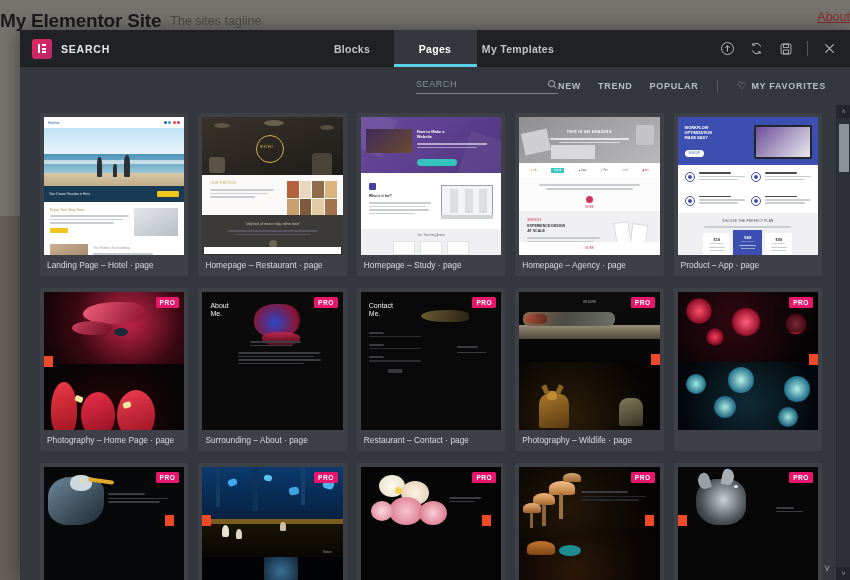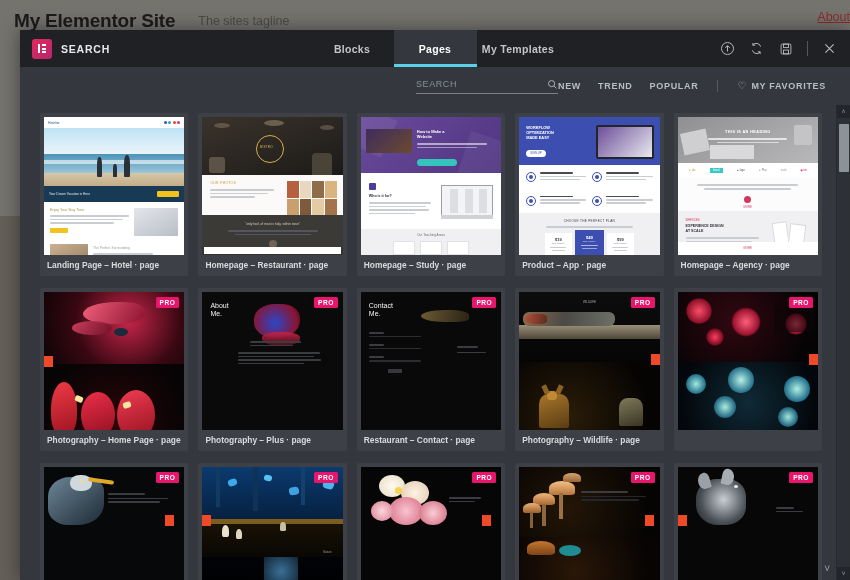--- a/index.html
+++ b/index.html
@@ -15,21 +15,21 @@
   #site-top {
     position: absolute; left: 0; top: 0; width: 850px; height: 216px;
     background: #75736e;
   }
   #site-bottom {
     position: absolute; left: 0; top: 216px; width: 850px; height: 364px;
     background: #645f58;
   }
   #site-header {
     position: absolute; left: 0; top: 0; width: 850px; height: 42px;
-    display: flex; align-items: center; padding-left: 14px; gap: 23px;
+    display: flex; align-items: center; padding-left: 0; gap: 9px;
   }
   #site-title {
     font-size: 19px; font-weight: bold; color: #1b1b1b; letter-spacing: -0.2px;
   }
   #site-tagline { font-size: 12.5px; color: #4b4b48; }
   #site-nav {
     position: absolute; right: 0; top: 10px;
     display: flex; gap: 16px; align-items: center;
   }
   #site-nav a {
@@ -138,21 +138,21 @@
     background: #3d4147; border-radius: 2px; padding: 4px 4px 0 4px;
     cursor: pointer; position: relative;
   }
   .thumb {
     position: relative; width: 100%; height: 138px;
     overflow: hidden; background: #0b0b0c;
   }
   .thumb-inner { position: absolute; inset: 0; }
   .card-label {
     font-size: 8.4px; color: #d8dade; padding: 5px 3px 6px 3px;
-    white-space: nowrap; overflow: hidden; text-overflow: ellipsis; font-weight: bold;
+    white-space: nowrap; overflow: hidden; text-overflow: ellipsis;
   }
   .pro-badge {
     position: absolute; right: 5px; top: 5px; z-index: 6;
     background: #e8156c; color: #fff; font-size: 6.6px; font-weight: bold;
     letter-spacing: .5px; padding: 2px 4px; border-radius: 1.5px;
   }
   .edge-marker {
     position: absolute; width: 9px; height: 11px; background: #ef4a28; z-index: 5;
   }
 
@@ -422,20 +422,68 @@
                 </div>
               </div>
             </div>
           </div>
           <div class="card-label">Homepage – Study · page</div>
         </div>
 
         <div class="card">
           <div class="thumb">
             <div class="thumb-inner" style="background:#fff">
+              <div style="position:absolute;left:0;right:0;top:0;height:46px;background:linear-gradient(150deg,#8f8f92,#b9b9bb);overflow:hidden">
+                <div style="position:absolute;left:4px;top:14px;width:26px;height:22px;background:#cfcfd2;transform:rotate(-12deg)"></div>
+                <div style="position:absolute;left:32px;bottom:4px;width:44px;height:14px;background:#d9d9dc"></div>
+                <div style="position:absolute;right:6px;top:8px;width:18px;height:20px;background:#c4c4c7;border-radius:2px"></div>
+                <div style="position:absolute;left:0;right:0;top:13px;text-align:center">
+                  <div style="font-size:3.8px;color:#fff;font-weight:bold;letter-spacing:.4px">THIS IS AN HEADING</div>
+                  <div class="txtline" style="background:rgba(255,255,255,.7);width:56%;margin:4px auto 0"></div>
+                  <div class="txtline" style="background:rgba(255,255,255,.6);width:44%;margin:2px auto 0"></div>
+                </div>
+              </div>
+              <div style="position:absolute;left:0;right:0;top:46px;height:14px;background:#fff;display:flex;align-items:center;justify-content:space-around;padding:0 4px">
+                <div style="font-size:2.6px;color:#c8a12e">★ abc</div>
+                <div style="background:#39c8c3;color:#fff;font-size:2.6px;padding:1px 3px">brand</div>
+                <div style="font-size:2.6px;color:#555">▲ logo</div>
+                <div style="font-size:2.6px;color:#7b7b82">✦ Plus</div>
+                <div style="font-size:2.6px;color:#9a9aa0">mark</div>
+                <div style="font-size:2.6px;color:#d3365c">◼ tint</div>
+              </div>
+              <div style="position:absolute;left:0;right:0;top:60px;height:34px;background:#fcfcfd;text-align:center;padding-top:7px">
+                <div class="txtline" style="width:72%;margin:0 auto"></div>
+                <div class="txtline" style="width:62%;margin:2.5px auto 0"></div>
+                <div style="width:7px;height:7px;border-radius:50%;background:#d3365c;margin:6px auto 0"></div>
+                <div style="font-size:2.8px;color:#d3365c;margin-top:2px">MORE</div>
+              </div>
+              <div class="lightgrey" style="position:absolute;left:0;right:0;top:94px;bottom:13px;padding:7px 7px 0 8px;display:flex;gap:6px">
+                <div style="flex:1">
+                  <div style="font-size:2.8px;color:#d3365c">SERVICES</div>
+                  <div style="font-size:3.6px;color:#33333a;font-weight:bold;line-height:1.3;margin-top:2px">EXPERIENCE DESIGN<br>AT SCALE</div>
+                  <div class="txtline" style="width:92%;margin-top:4px"></div>
+                  <div class="txtline" style="width:84%;margin-top:2px"></div>
+                  <div style="font-size:2.8px;color:#d3365c;margin-top:4px">MORE</div>
+                </div>
+                <div style="width:40px;position:relative">
+                  <div style="position:absolute;left:2px;top:4px;width:15px;height:22px;background:#fff;border:.8px solid #d8d9de;transform:rotate(-8deg)"></div>
+                  <div style="position:absolute;left:18px;top:6px;width:16px;height:22px;background:#fff;border:.8px solid #d8d9de;transform:rotate(7deg)"></div>
+                </div>
+              </div>
+              <div style="position:absolute;left:0;right:0;bottom:0;height:13px;background:#fff;text-align:center;padding-top:4px">
+                <div style="font-size:2.8px;color:#d3365c">MORE</div>
+              </div>
+            </div>
+          </div>
+          <div class="card-label">Homepage – Agency · page</div>
+        </div>
+
+        <div class="card">
+          <div class="thumb">
+            <div class="thumb-inner" style="background:#fff">
               <div class="blueblock" style="position:absolute;left:0;right:0;top:0;height:48px;padding:8px 6px 0 7px;display:flex;gap:5px">
                 <div style="flex:1">
                   <div style="font-size:3.9px;color:#fff;font-weight:bold;line-height:1.3">WORKFLOW<br>OPTIMIZATION<br>MADE EASY</div>
                   <div style="background:#fff;color:#3c4fb0;font-size:2.8px;padding:1.5px 4px;border-radius:5px;display:inline-block;margin-top:4px">SIGN UP</div>
                 </div>
                 <div style="width:58px;height:34px;background:#22252c;border-radius:2px;padding:2px">
                   <div style="width:100%;height:100%;background:linear-gradient(135deg,#6d4f9b,#e9eaee)"></div>
                 </div>
               </div>
               <div style="position:absolute;left:0;right:0;top:48px;height:48px;background:#fff;padding:7px 7px 0 7px;display:grid;grid-template-columns:1fr 1fr;gap:6px 6px">
@@ -504,68 +552,20 @@
                   </div>
                 </div>
               </div>
             </div>
           </div>
           <div class="card-label">Product – App · page</div>
         </div>
 
         <div class="card">
           <div class="thumb">
-            <div class="thumb-inner" style="background:#fff">
-              <div style="position:absolute;left:0;right:0;top:0;height:46px;background:linear-gradient(150deg,#8f8f92,#b9b9bb);overflow:hidden">
-                <div style="position:absolute;left:4px;top:14px;width:26px;height:22px;background:#cfcfd2;transform:rotate(-12deg)"></div>
-                <div style="position:absolute;left:32px;bottom:4px;width:44px;height:14px;background:#d9d9dc"></div>
-                <div style="position:absolute;right:6px;top:8px;width:18px;height:20px;background:#c4c4c7;border-radius:2px"></div>
-                <div style="position:absolute;left:0;right:0;top:13px;text-align:center">
-                  <div style="font-size:3.8px;color:#fff;font-weight:bold;letter-spacing:.4px">THIS IS AN HEADING</div>
-                  <div class="txtline" style="background:rgba(255,255,255,.7);width:56%;margin:4px auto 0"></div>
-                  <div class="txtline" style="background:rgba(255,255,255,.6);width:44%;margin:2px auto 0"></div>
-                </div>
-              </div>
-              <div style="position:absolute;left:0;right:0;top:46px;height:14px;background:#fff;display:flex;align-items:center;justify-content:space-around;padding:0 4px">
-                <div style="font-size:2.6px;color:#c8a12e">★ abc</div>
-                <div style="background:#39c8c3;color:#fff;font-size:2.6px;padding:1px 3px">brand</div>
-                <div style="font-size:2.6px;color:#555">▲ logo</div>
-                <div style="font-size:2.6px;color:#7b7b82">✦ Plus</div>
-                <div style="font-size:2.6px;color:#9a9aa0">mark</div>
-                <div style="font-size:2.6px;color:#d3365c">◼ tint</div>
-              </div>
-              <div style="position:absolute;left:0;right:0;top:60px;height:34px;background:#fcfcfd;text-align:center;padding-top:7px">
-                <div class="txtline" style="width:72%;margin:0 auto"></div>
-                <div class="txtline" style="width:62%;margin:2.5px auto 0"></div>
-                <div style="width:7px;height:7px;border-radius:50%;background:#d3365c;margin:6px auto 0"></div>
-                <div style="font-size:2.8px;color:#d3365c;margin-top:2px">MORE</div>
-              </div>
-              <div class="lightgrey" style="position:absolute;left:0;right:0;top:94px;bottom:13px;padding:7px 7px 0 8px;display:flex;gap:6px">
-                <div style="flex:1">
-                  <div style="font-size:2.8px;color:#d3365c">SERVICES</div>
-                  <div style="font-size:3.6px;color:#33333a;font-weight:bold;line-height:1.3;margin-top:2px">EXPERIENCE DESIGN<br>AT SCALE</div>
-                  <div class="txtline" style="width:92%;margin-top:4px"></div>
-                  <div class="txtline" style="width:84%;margin-top:2px"></div>
-                  <div style="font-size:2.8px;color:#d3365c;margin-top:4px">MORE</div>
-                </div>
-                <div style="width:40px;position:relative">
-                  <div style="position:absolute;left:2px;top:4px;width:15px;height:22px;background:#fff;border:.8px solid #d8d9de;transform:rotate(-8deg)"></div>
-                  <div style="position:absolute;left:18px;top:6px;width:16px;height:22px;background:#fff;border:.8px solid #d8d9de;transform:rotate(7deg)"></div>
-                </div>
-              </div>
-              <div style="position:absolute;left:0;right:0;bottom:0;height:13px;background:#fff;text-align:center;padding-top:4px">
-                <div style="font-size:2.8px;color:#d3365c">MORE</div>
-              </div>
-            </div>
-          </div>
-          <div class="card-label">Homepage – Agency · page</div>
-        </div>
-
-        <div class="card">
-          <div class="thumb">
             <div class="thumb-inner" style="background:#0a0809">
               <span class="pro-badge">PRO</span>
               <div class="edge-marker" style="left:0;top:64px"></div>
               <div style="position:absolute;left:0;right:0;top:0;height:72px;background:radial-gradient(circle at 60% 40%,#c6254a,#3a0812 55%,#0a0406 100%);overflow:hidden">
                 <div style="position:absolute;left:28%;top:14%;width:62px;height:22px;border-radius:60% 40% 50% 50%;background:linear-gradient(120deg,#f0607c,#8d1230);filter:blur(.4px)"></div>
                 <div style="position:absolute;left:20%;top:40%;width:40px;height:14px;border-radius:50%;background:linear-gradient(120deg,#e3486a,#6c0f24);opacity:.85"></div>
                 <div style="position:absolute;left:50%;top:50%;width:14px;height:8px;border-radius:50%;background:#1b2a3c"></div>
               </div>
               <div style="position:absolute;left:0;right:0;top:72px;bottom:0;background:radial-gradient(circle at 50% 90%,#2a0508,#070405 80%);overflow:hidden">
                 <div style="position:absolute;left:5%;bottom:-6px;width:26px;height:54px;border-radius:50% 50% 40% 40%;background:linear-gradient(160deg,#ef3a46,#9b1320)"></div>
@@ -594,21 +594,21 @@
                 <div class="txtline light" style="width:52%;margin-top:2px"></div>
               </div>
               <div style="position:absolute;left:36px;top:60px;right:10px">
                 <div class="txtline light" style="width:86%"></div>
                 <div class="txtline light" style="width:80%;margin-top:2px"></div>
                 <div class="txtline light" style="width:88%;margin-top:2px"></div>
                 <div class="txtline light" style="width:70%;margin-top:2px"></div>
               </div>
             </div>
           </div>
-          <div class="card-label">Photography – Plus · page</div>
+          <div class="card-label">Surrounding – About · page</div>
         </div>
 
         <div class="card">
           <div class="thumb">
             <div class="thumb-inner" style="background:#090909">
               <span class="pro-badge">PRO</span>
               <div style="position:absolute;left:8px;top:10px">
                 <div style="font-size:7px;color:#f2f2f4;line-height:1.15">Contact</div>
                 <div style="font-size:7px;color:#f2f2f4;line-height:1.15">Me.</div>
               </div>

